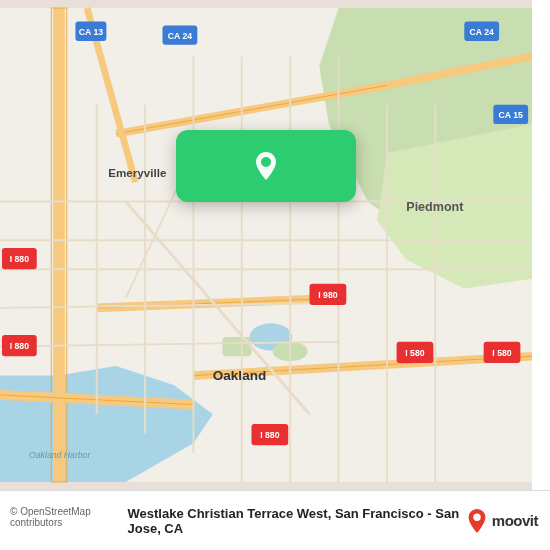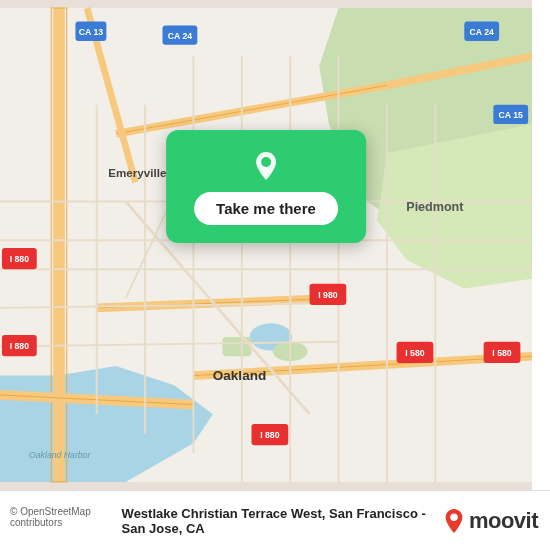--- a/index.html
+++ b/index.html
@@ -98,21 +98,21 @@
       align-items: center;
       gap: 4px;
     }
 
     #moovit-pin {
       width: 22px;
       height: 26px;
     }
 
     #moovit-wordmark {
-      font-size: 22px;
+      font-size: 15px;
       font-weight: 700;
       color: #333;
       letter-spacing: -0.5px;
       text-align: center;
     }
   </style>
 </head>
 <body>
 
 <div id="map-container">
@@ -207,21 +207,20 @@
   </svg>
 
   <div id="popup-card">
 
     <svg id="popup-icon" viewBox="0 0 36 36" xmlns="http://www.w3.org/2000/svg">
       <circle cx="18" cy="18" r="18" fill="transparent"></circle>
 
       <path d="M18 4 C12 4 8 9 8 14 C8 21 18 32 18 32 C18 32 28 21 28 14 C28 9 24 4 18 4 Z" fill="white" opacity="0.95"></path>
       <circle cx="18" cy="14" r="5" fill="#2ecc71"></circle>
     </svg>
-    <button id="popup-btn">Take me there</button>
   </div>
 </div>
 
 <div id="bottom-bar">
   <div id="bottom-left">
     <span id="copyright-text">© OpenStreetMap contributors</span>
     <span id="location-text">Westlake Christian Terrace West, San Francisco - San Jose, CA</span>
   </div>
   <div id="moovit-logo">
 

